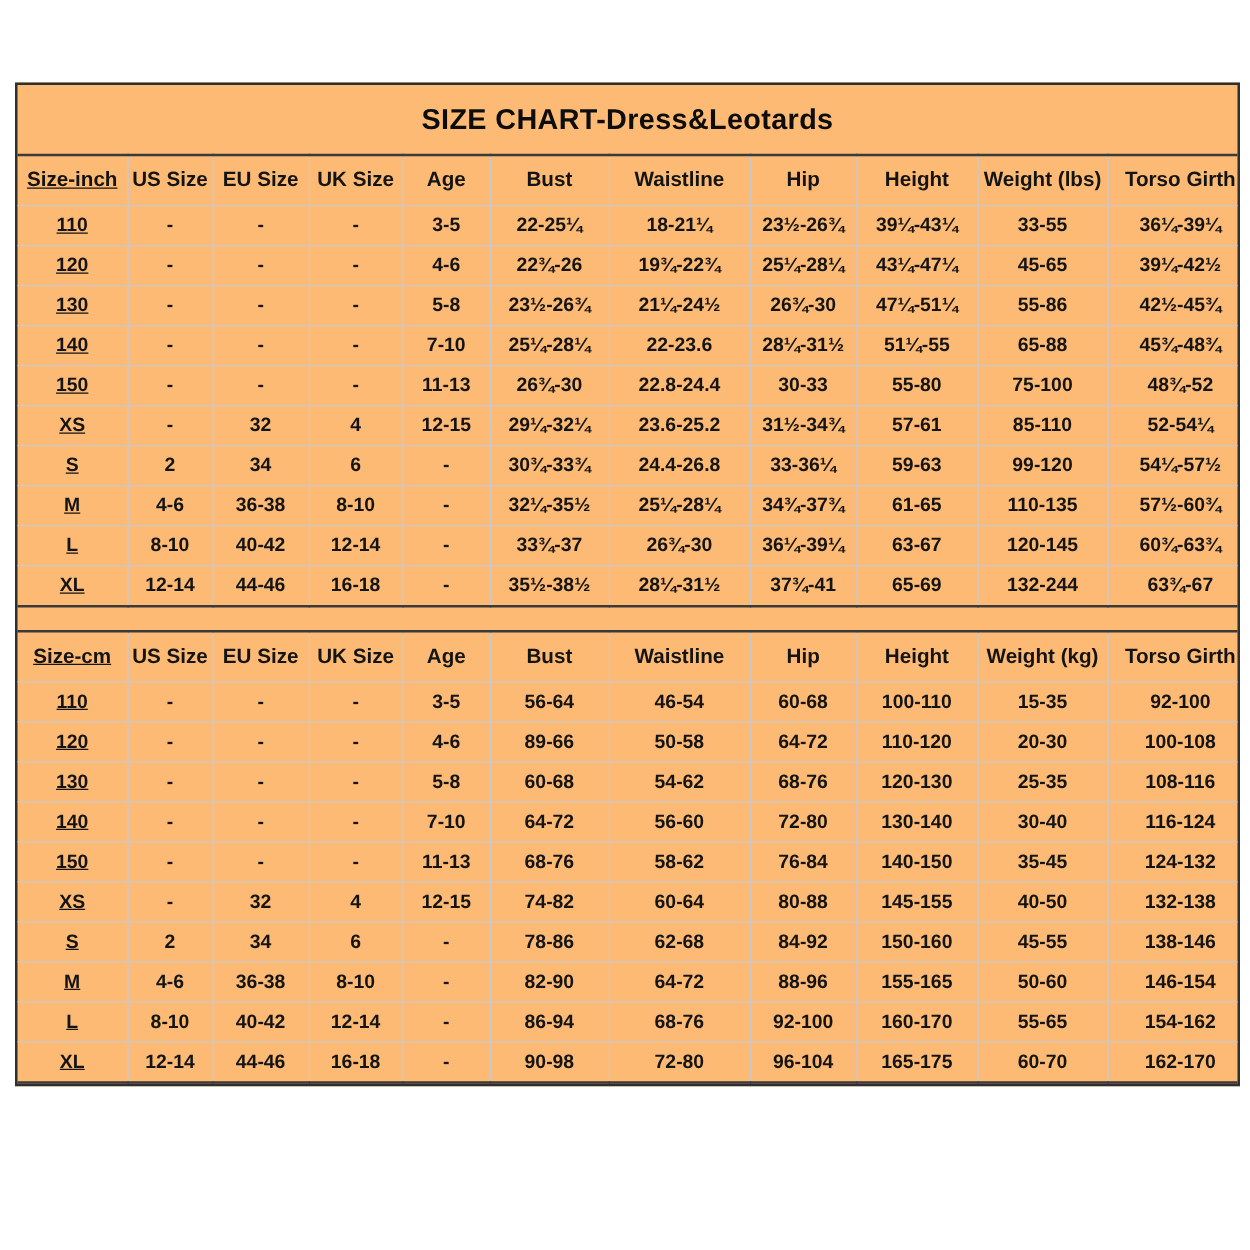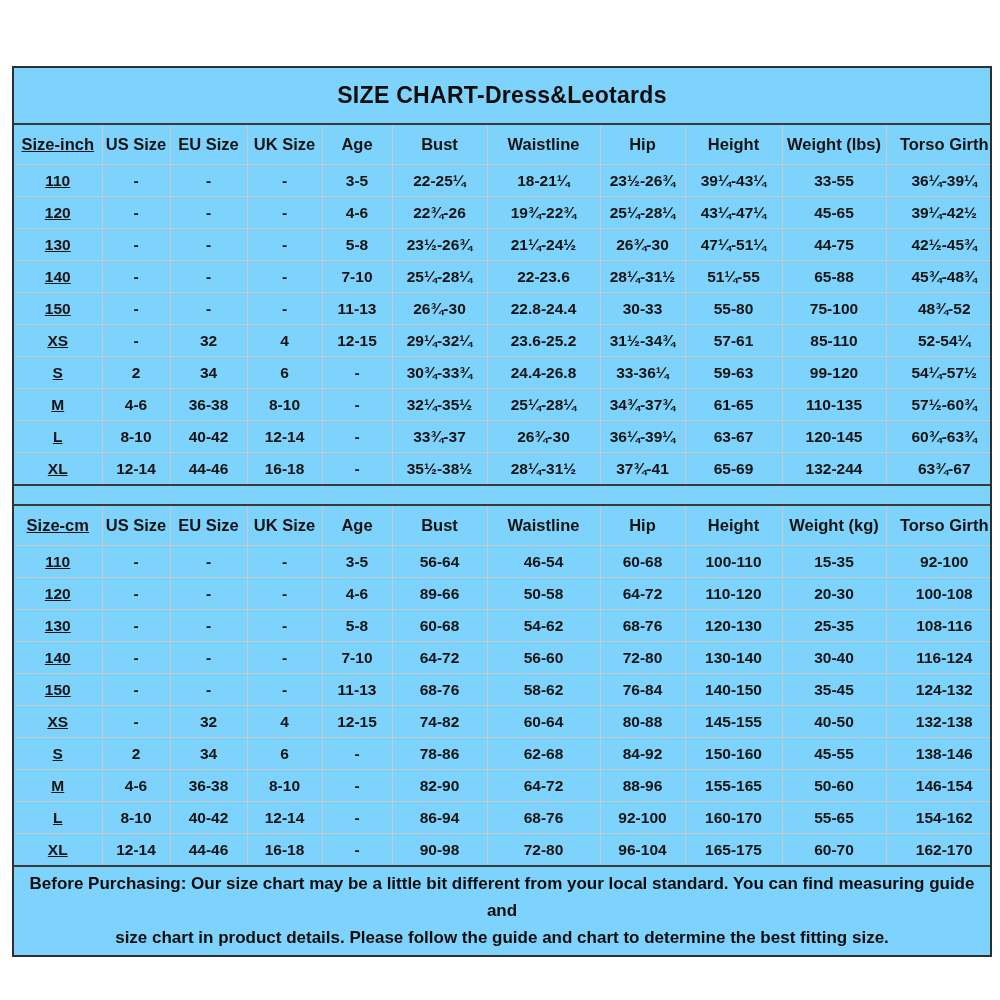--- a/index.html
+++ b/index.html
@@ -9,21 +9,21 @@
     height: 1000px;
     background: #ffffff;
     font-family: "Liberation Sans", "DejaVu Sans", sans-serif;
   }
   .sheet {
     position: absolute;
     left: 12px;
     top: 66px;
     width: 976px;
     border: 2px solid #2f2f2f;
-    background: #7dd3fc;
+    background: #fdba74;
     box-sizing: content-box;
   }
   .title {
     height: 55px;
     display: flex;
     align-items: center;
     justify-content: center;
     font-size: 23px;
     font-weight: 700;
     letter-spacing: 0.3px;
@@ -132,21 +132,21 @@
         <tr>
           <td>130</td>
           <td>-</td>
           <td>-</td>
           <td>-</td>
           <td>5-8</td>
           <td>23½-26¾</td>
           <td>21¼-24½</td>
           <td>26¾-30</td>
           <td>47¼-51¼</td>
-          <td>44-75</td>
+          <td>55-86</td>
           <td>42½-45¾</td>
         </tr>
         <tr>
           <td>140</td>
           <td>-</td>
           <td>-</td>
           <td>-</td>
           <td>7-10</td>
           <td>25¼-28¼</td>
           <td>22-23.6</td>
@@ -394,17 +394,13 @@
           <td>90-98</td>
           <td>72-80</td>
           <td>96-104</td>
           <td>165-175</td>
           <td>60-70</td>
           <td>162-170</td>
         </tr>
       </tbody>
     </table>
 
-  <div class="footer-note">
-    <div>Before Purchasing: Our size chart may be a little bit different from your local standard. You can find measuring guide and</div>
-    <div>size chart in product details. Please follow the guide and chart to determine the best fitting size.</div>
-  </div>
 </div>
 
 </body></html>

